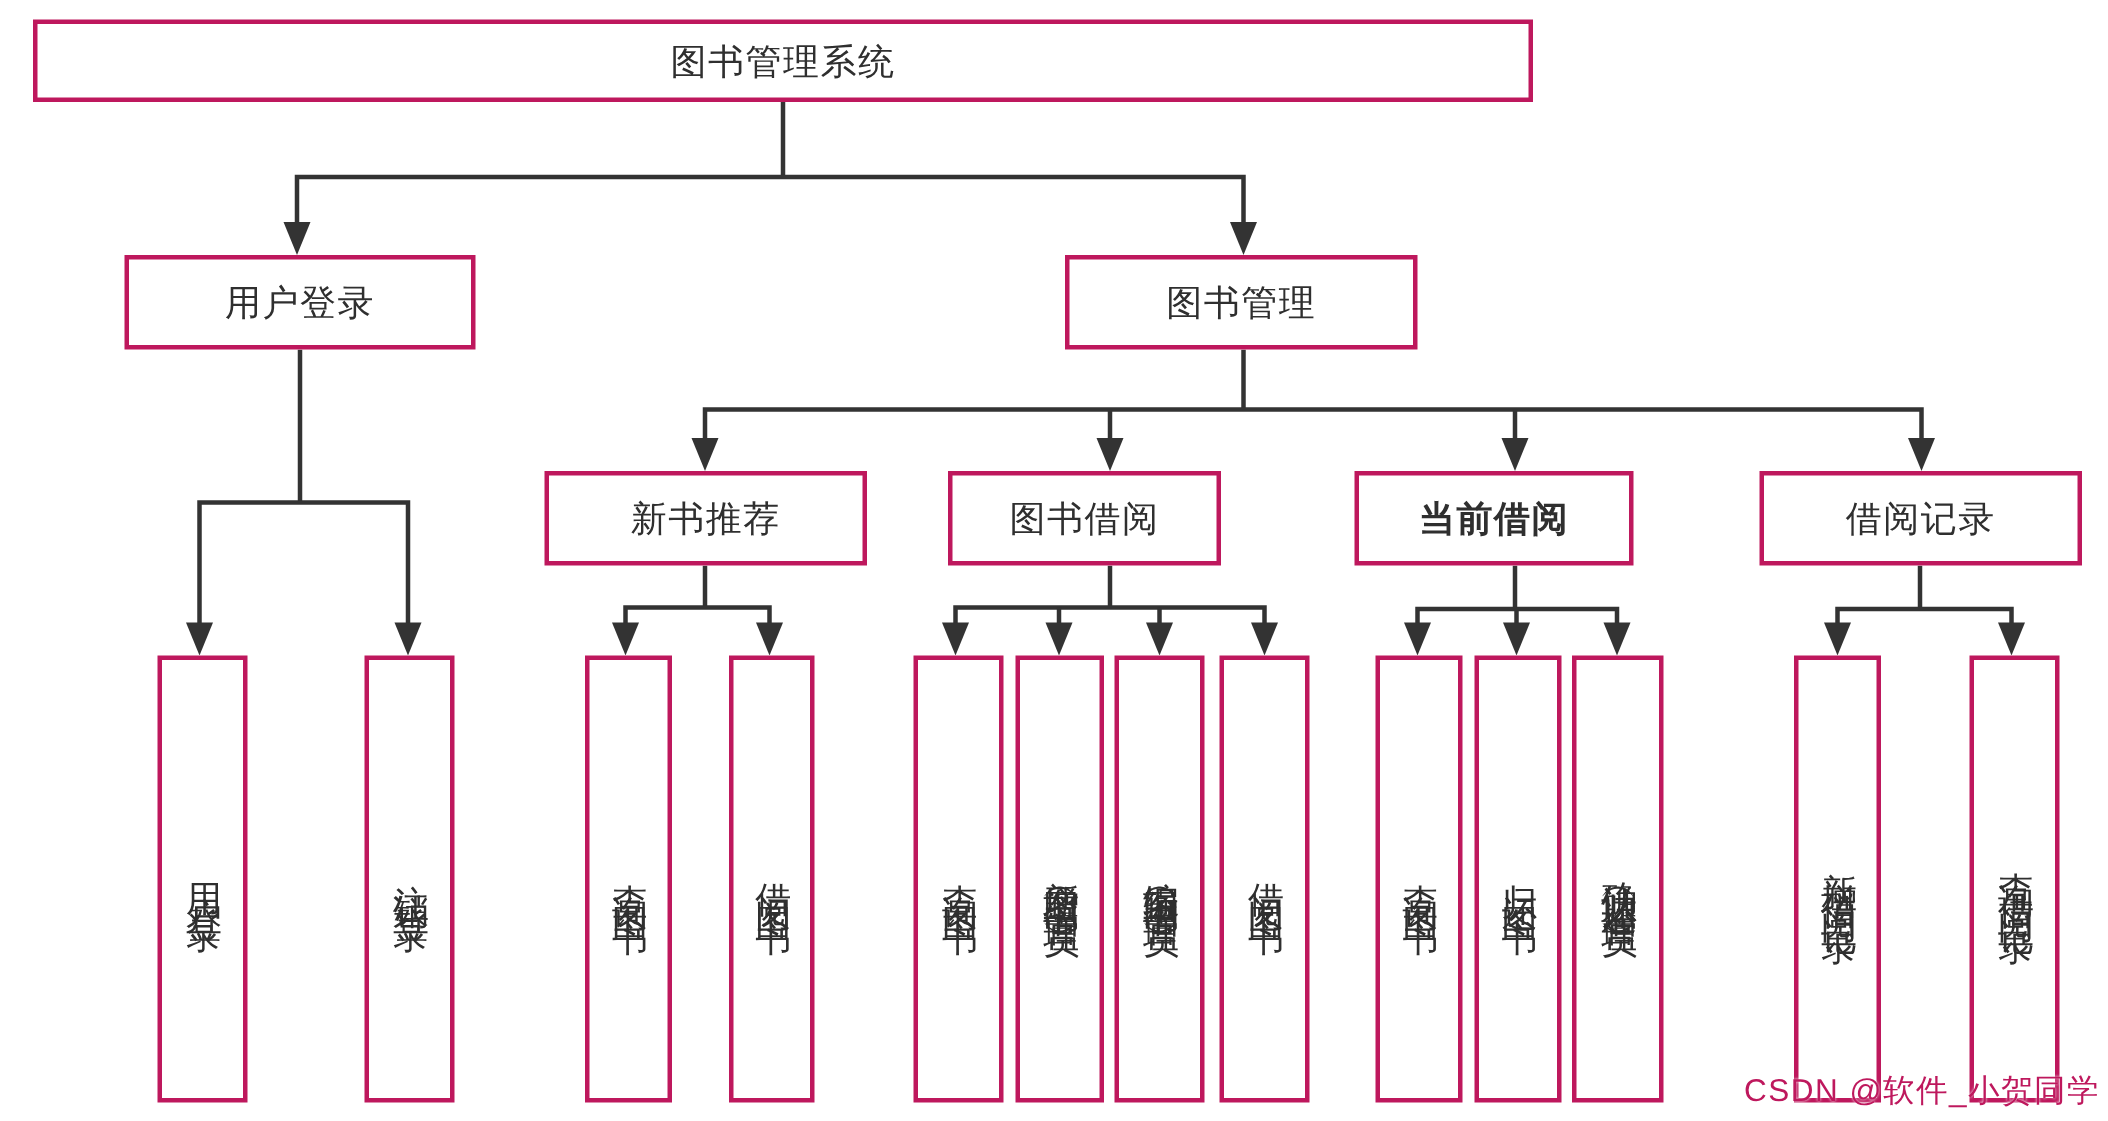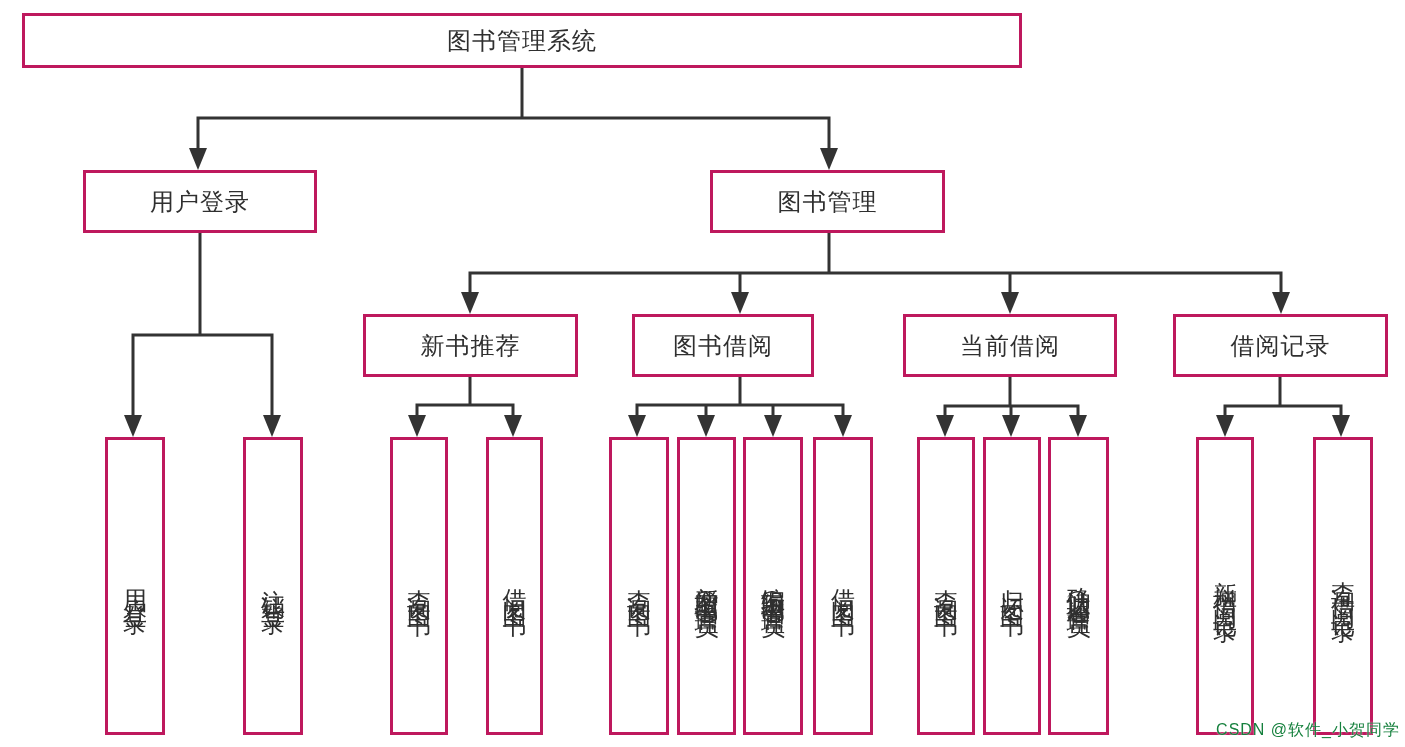--- a/index.html
+++ b/index.html
@@ -42,22 +42,22 @@
     writing-mode: vertical-rl;
     text-orientation: mixed;
     letter-spacing: 8px;
     line-height: 1;
   }
   .vtext.tight { letter-spacing: 4px; }
   .watermark {
     position: absolute;
     right: 5px;
     bottom: 6px;
-    font-size: 16px;
-    color: #15803d;
+    font-size: 21px;
+    color: #be185d;
     letter-spacing: 1px;
     text-shadow: 0 0 2px #ffffff;
     white-space: nowrap;
   }
 </style>
 </head>
 <body>
 
 <div class="canvas">
 
@@ -123,21 +123,21 @@
   <div class="box lvl1" style="left:710px; width:235px;justify-content:center;">
     <span>图书管理</span>
   </div>
 
   <div class="box lvl2" style="left:363px; width:215px;text-align:center;">
     <span>新书推荐</span>
   </div>
   <div class="box lvl2" style="left:632px; width:182px;">
     <span>图书借阅</span>
   </div>
-  <div class="box lvl2" style="left:903px; width:214px;">
+  <div class="box lvl2" style="left:903px; width:186px;font-weight:bold;">
     <span>当前借阅</span>
   </div>
   <div class="box lvl2" style="left:1173px; width:215px;">
     <span>借阅记录</span>
   </div>
 
   <div class="box leaf" style="left:105px; width:60px;">
     <span class="vtext">用户登录</span>
   </div>
   <div class="box leaf" style="left:243px; width:60px;">

